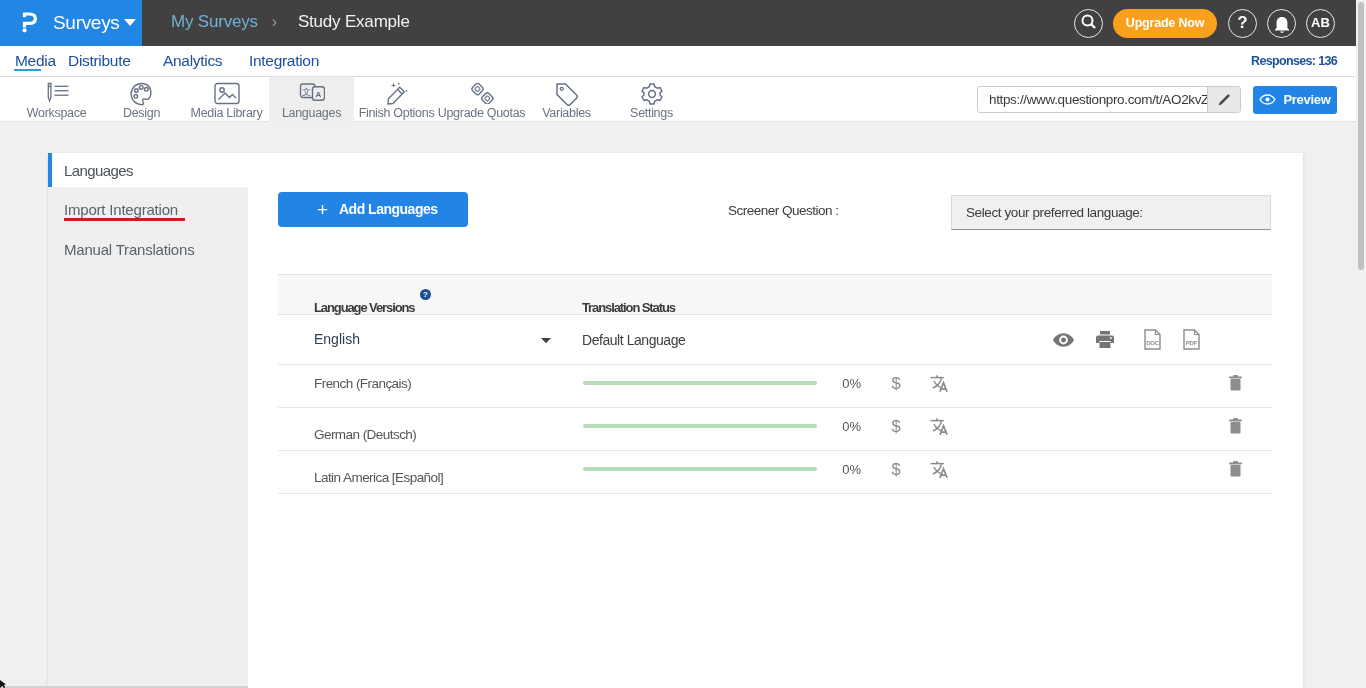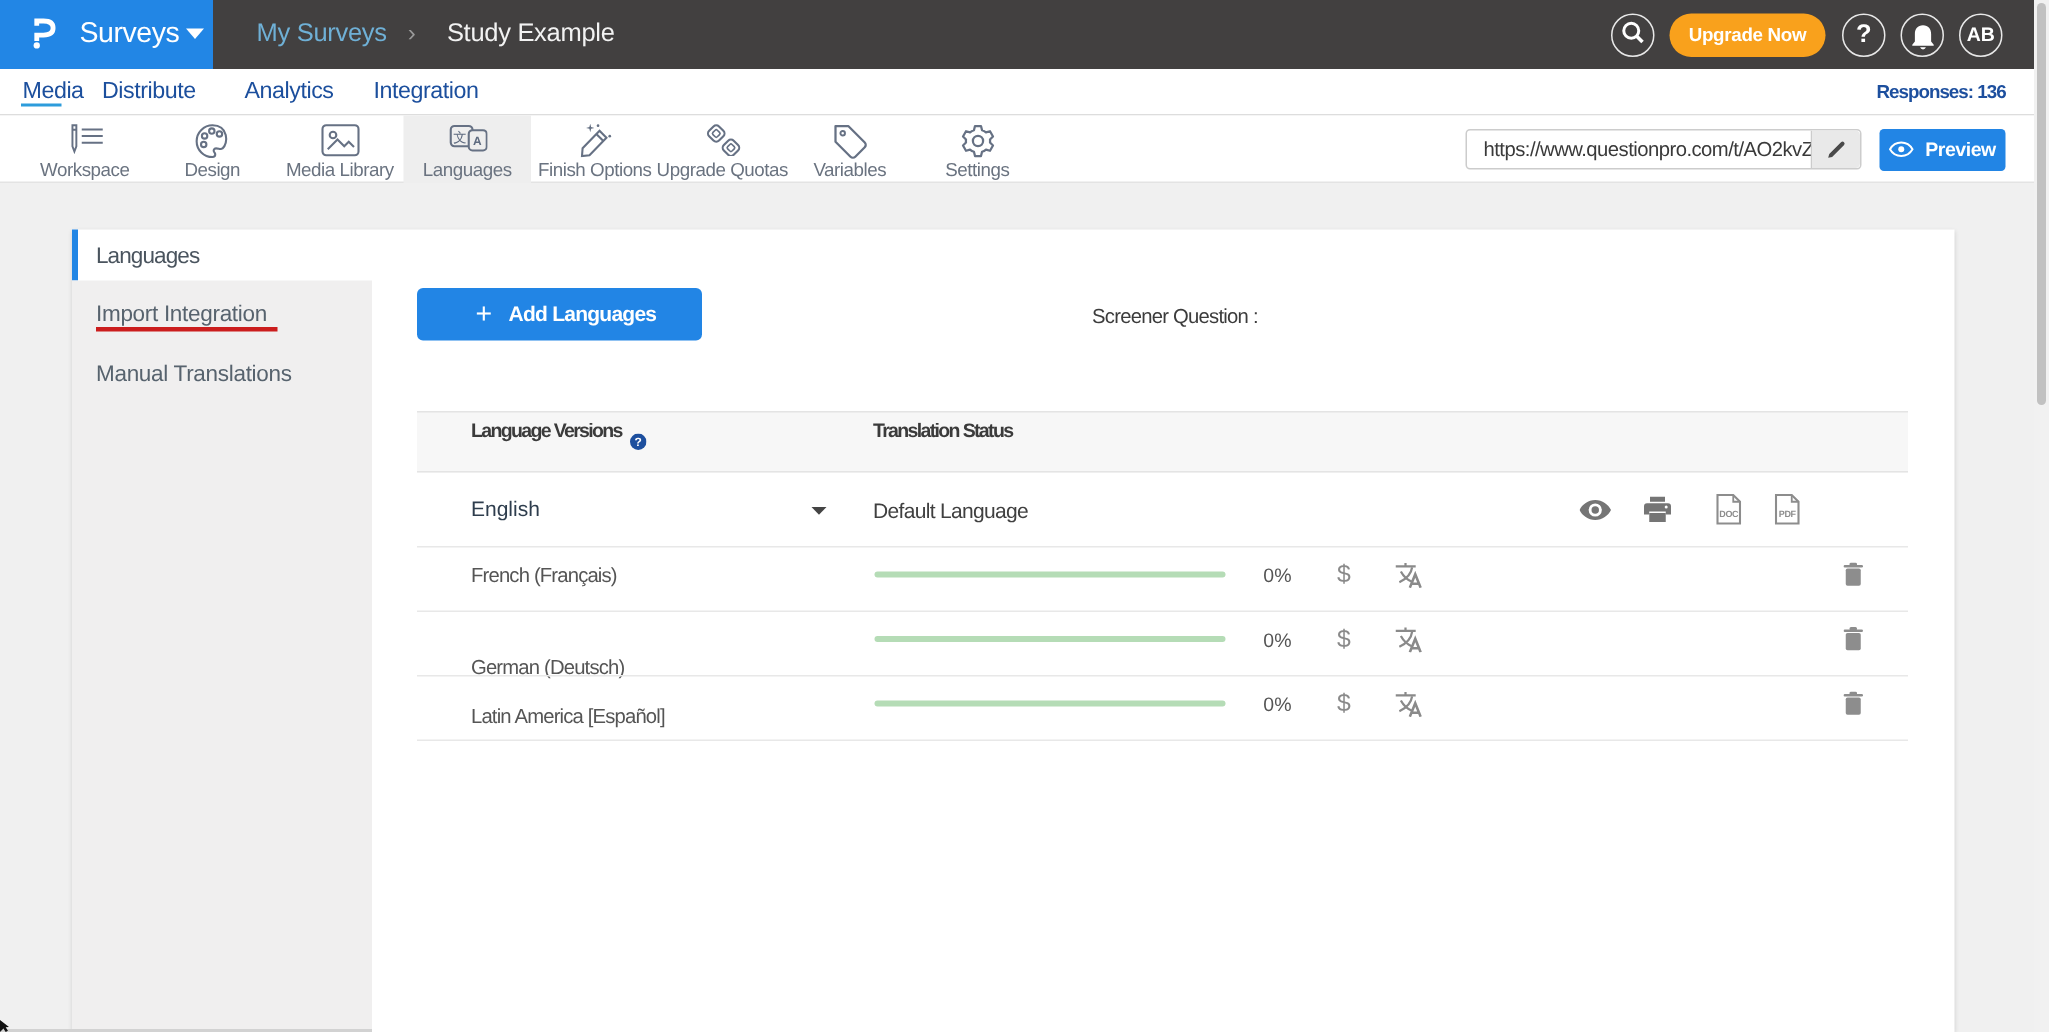--- a/index.html
+++ b/index.html
@@ -42,21 +42,21 @@
 #sidebar { left:0; top:34px; width:200px; height:501px; background:#f0efef; }
 .sideitem { left:16px; font-size:15px; color:#57636e; letter-spacing:-0.2px; }
 #red-underline { left:16px; top:65px; width:121px; height:3px; background:#cb1d1d; }
 #addbtn { left:230px; top:39px; width:190px; height:35px; background:#2285e5; border-radius:4px; color:#fff; line-height:35px; font-size:14.5px; font-weight:bold; letter-spacing:-0.45px; }
 #screener-label { left:680px; top:50px; width:202px; font-size:13.5px; color:#3c3c3c; letter-spacing:-0.5px;}
 #screener-box { left:903px; top:42px; width:320px; height:35px; background:#f0f0f0; border:1px solid #d8d8d8; border-bottom:1px solid #8f8f8f; }
 #screener-box span { position:absolute; left:14px; top:9px; font-size:13.5px; color:#3c3c3c; letter-spacing:-0.4px; }
 
 
 #thead { left:230px; top:121px; width:994px; height:41px; background:#f7f7f7; border-top:1px solid #e4e4e4; border-bottom:1px solid #e4e4e4; }
-.th { top:4px; font-size:13px; font-weight:700; color:#3b3b3b; letter-spacing:-1.1px; }
+.th { top:25px; font-size:13px; font-weight:700; color:#3b3b3b; letter-spacing:-1.1px; }
 .lang { left:266px; font-size:13.5px; color:#555; letter-spacing:-0.55px; }
 .pbar { left:535px; width:234px; height:4px; border-radius:2px; background:#b5dcb6; }
 .pct { left:790px; width:36px; text-align:right; font-size:13px; color:#555; }
 .dollar { left:840px; width:16px; text-align:center; font-size:16.5px; color:#8a8a8a; }
 .rborder { left:230px; width:994px; height:1px; background:#e8e8e8; }
 </style>
 </head>
 <body>
 
 <svg width="0" height="0" style="position:absolute">
@@ -223,20 +223,23 @@
   <div class="abs" id="sidebar"></div>
   <div class="abs sideitem" style="top:48px">Import Integration</div>
   <div class="abs" id="red-underline"></div>
   <div class="abs sideitem" style="top:88px">Manual Translations</div>
 
   <div class="abs" id="addbtn">
       <span style="position:absolute;left:39px;top:0;font-size:19px;font-weight:400;">+</span>
       <span style="position:absolute;left:61px;top:0;font-size:14px;letter-spacing:-0.5px;">Add Languages</span>
     </div>
   <div class="abs" id="screener-label">Screener Question :</div>
+  <div class="abs" id="screener-box">
+      <span>Select your preferred language:</span>
+    </div>
 
   <div class="abs" id="thead">
     <div class="abs th" style="left:36px">Language Versions</div>
     <div class="abs th" style="left:304px">Translation Status</div>
   </div>
   <svg class="abs" style="left:372px;top:136px" width="11" height="11" viewBox="0 0 11 11">
     <circle cx="5.5" cy="5.5" r="5.5" fill="#1d4f9e"></circle>
     <text x="5.5" y="8.2" font-size="8" font-weight="bold" fill="#fff" text-anchor="middle" font-family="Liberation Sans, sans-serif">?</text>
   </svg>
 
@@ -275,21 +278,21 @@
   <div class="abs pct" style="left:777px;top:223px">0%</div>
   <div class="abs dollar" style="top:221px">$</div>
   <svg class="abs" style="left:882px;top:222px" width="20" height="17" viewBox="0 0 20 17">
       <use href="#ic-translate"></use>
     </svg>
   <svg class="abs" style="left:1181px;top:222px" width="13" height="16" viewBox="0 0 13 16">
       <use href="#ic-trash"></use>
     </svg>
   <div class="abs rborder" style="top:254px"></div>
 
-  <div class="abs lang" style="top:284px">German (Deutsch)</div>
+  <div class="abs lang" style="top:274px">German (Deutsch)</div>
   <div class="abs pbar" style="top:271px"></div>
   <div class="abs pct" style="left:777px;top:266px">0%</div>
   <div class="abs dollar" style="top:264px">$</div>
   <svg class="abs" style="left:882px;top:265px" width="20" height="17" viewBox="0 0 20 17">
       <use href="#ic-translate"></use>
     </svg>
   <svg class="abs" style="left:1181px;top:265px" width="13" height="16" viewBox="0 0 13 16">
       <use href="#ic-trash"></use>
     </svg>
   <div class="abs rborder" style="top:297px"></div>

